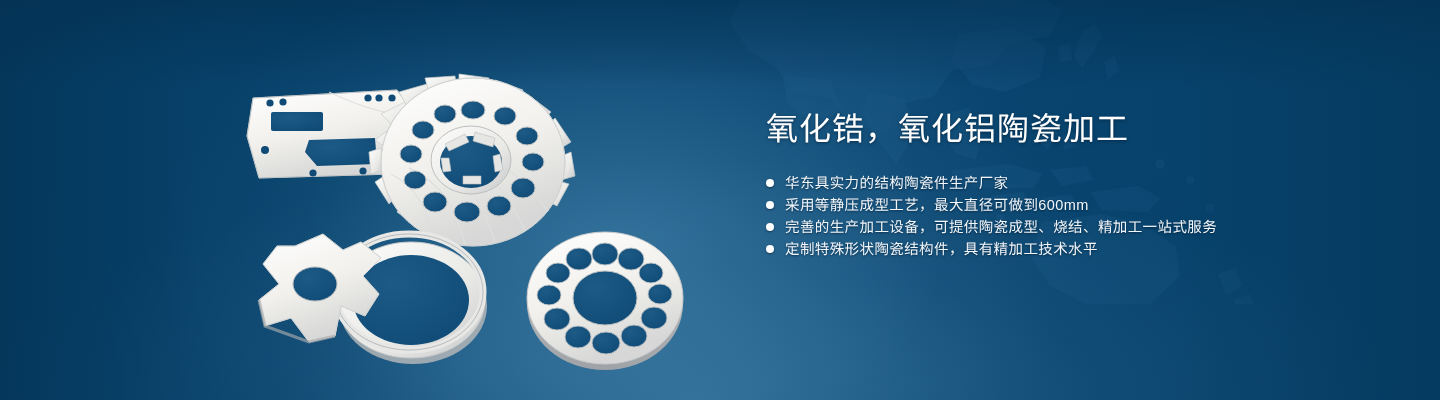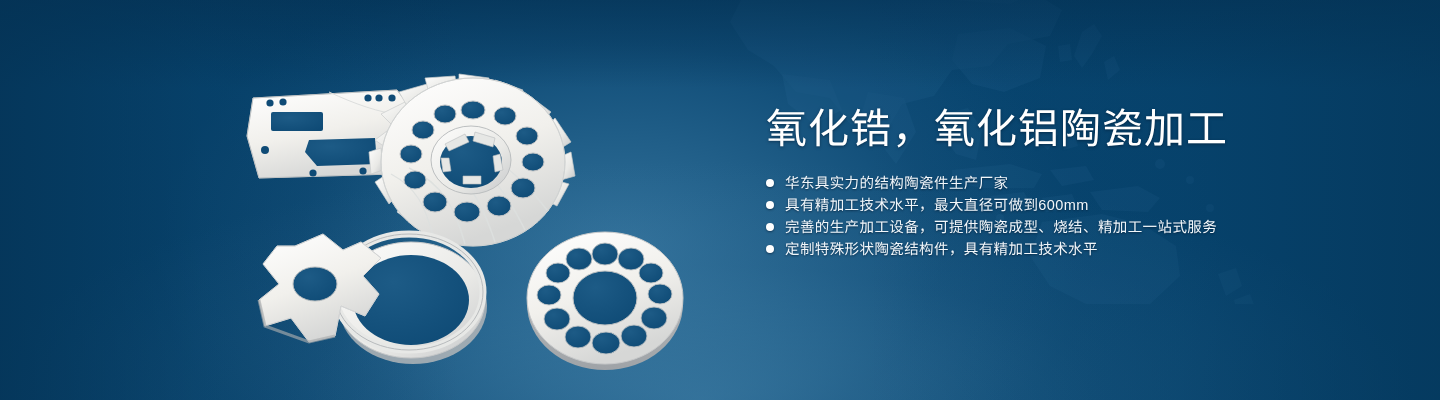--- a/index.html
+++ b/index.html
@@ -67,21 +67,21 @@
 
   
   .copy {
     position: absolute;
     left: 766px;
     top: 108px;
     width: 620px;
   }
   .headline {
     margin: 0;
-    font-size: 41px;
+    font-size: 32px;
     line-height: 42px;
     font-weight: normal;
     letter-spacing: 1px;
     color: #ffffff;
     text-shadow: 0 1px 3px rgba(0,20,40,0.55);
     white-space: nowrap;
   }
   .bullets {
     list-style: none;
     margin: 22px 0 0 0;
@@ -326,21 +326,21 @@
 
   <div class="copy">
     <h1 class="headline">氧化锆，氧化铝陶瓷加工</h1>
     <ul class="bullets">
       <li class="bullet-row">
         <span class="bullet-dot"></span>
         <span class="bullet-text">华东具实力的结构陶瓷件生产厂家</span>
       </li>
       <li class="bullet-row">
         <span class="bullet-dot"></span>
-        <span class="bullet-text">具有精加工技术水平，最大直径可做到600mm</span>
+        <span class="bullet-text">采用等静压成型工艺，最大直径可做到600mm</span>
       </li>
       <li class="bullet-row">
         <span class="bullet-dot"></span>
         <span class="bullet-text">完善的生产加工设备，可提供陶瓷成型、烧结、精加工一站式服务</span>
       </li>
       <li class="bullet-row">
         <span class="bullet-dot"></span>
         <span class="bullet-text">定制特殊形状陶瓷结构件，具有精加工技术水平</span>
       </li>
     </ul>

